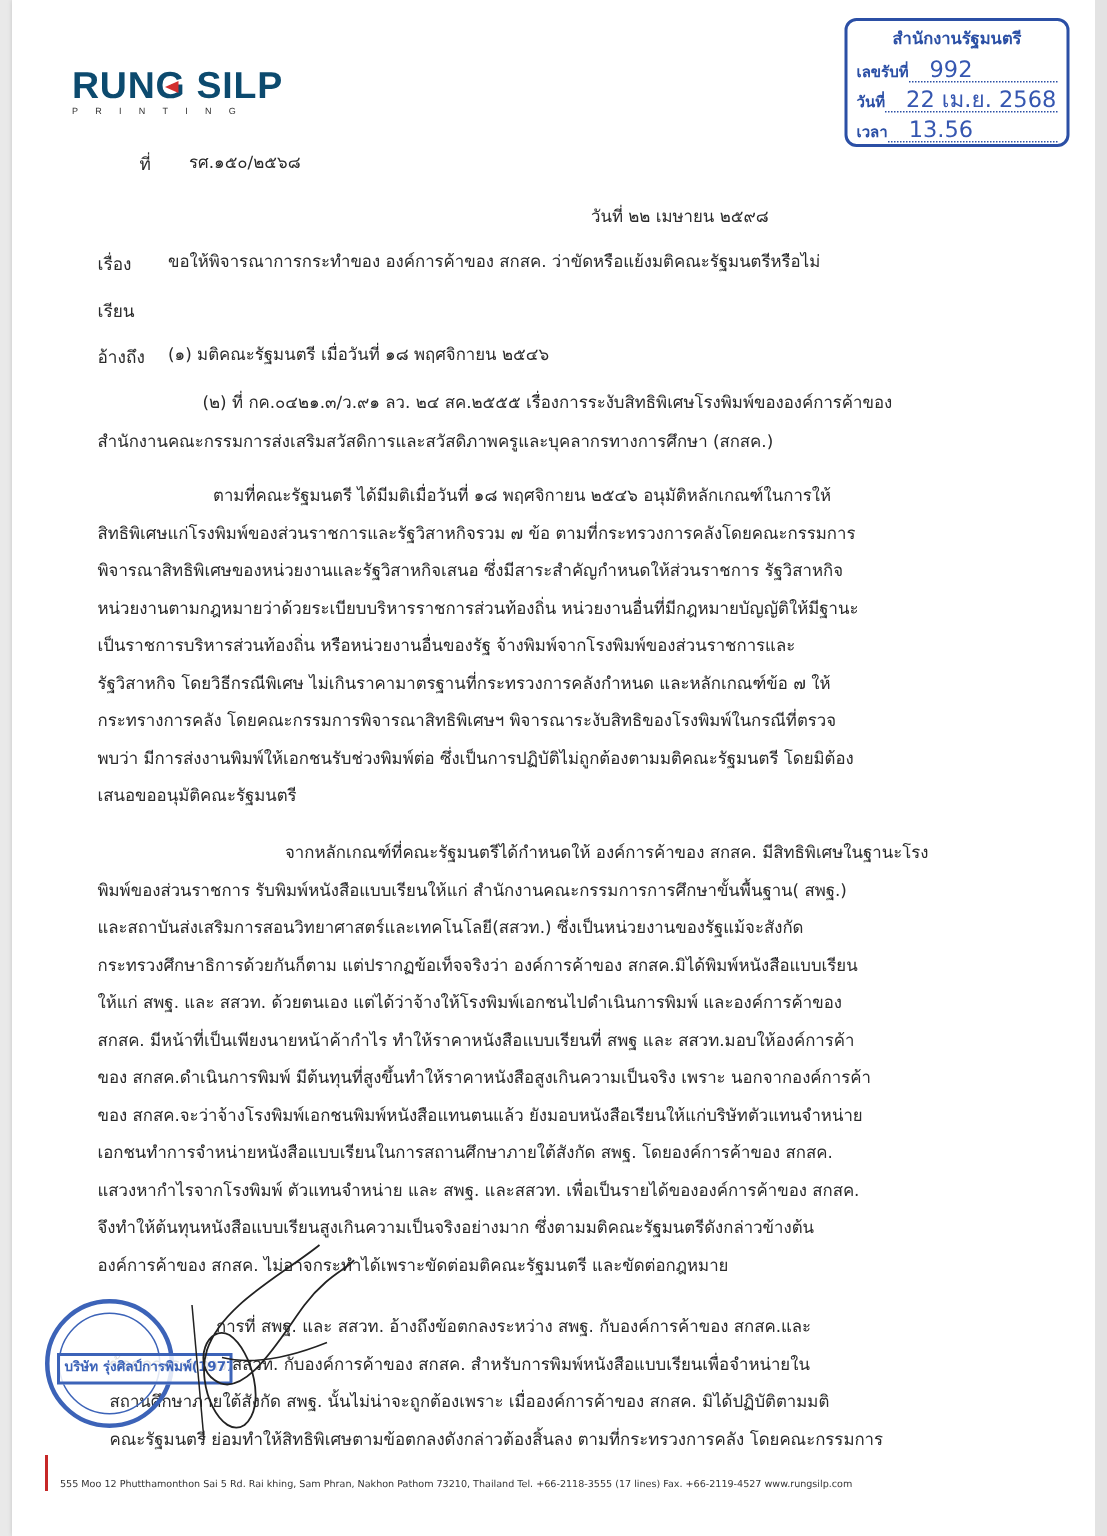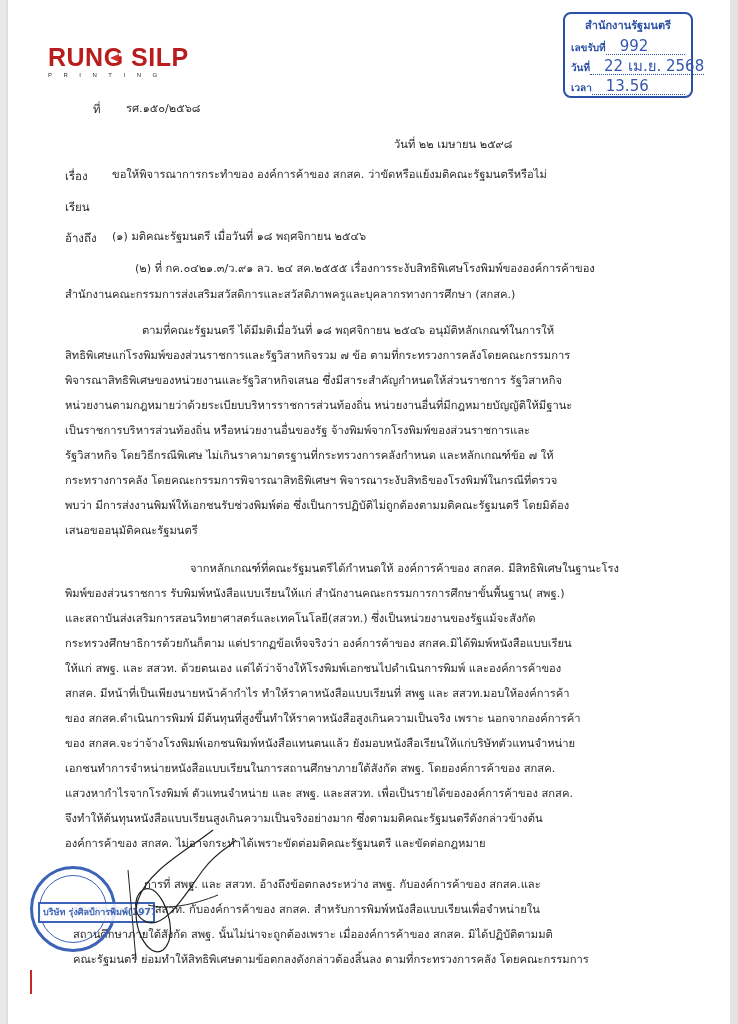--- a/index.html
+++ b/index.html
@@ -26,21 +26,21 @@
     .logo {
       position: absolute;
       left: 40px;
       top: 44px;
       width: 120px;
     }
     .logo-main {
       font-family: "Liberation Sans", sans-serif;
       font-weight: bold;
       font-size: 25px;
-      color: #b91c1c;
+      color: #0c4a6e;
       letter-spacing: 0.5px;
       line-height: 26px;
       white-space: nowrap;
       position: relative;
       text-align: center;
     }
     .logo-main .flag {
       display: inline-block;
       width: 0; height: 0;
       border-top: 4px solid transparent;
@@ -55,21 +55,21 @@
       font-size: 6px;
       color: #333;
       letter-spacing: 11.5px;
       margin-top: 2px;
       white-space: nowrap;
     }
     .stamp {
       position: absolute;
       left: 555px;
       top: 12px;
-      width: 130px;
+      width: 150px;
       height: 86px;
       border: 2px solid #2b4fa5;
       border-radius: 8px;
       color: #2b4fa5;
       box-sizing: border-box;
       padding: 2px 6px;
       font-size: 10px;
     }
     .stamp-title {
       text-align: center;
@@ -273,15 +273,16 @@
   <div class="co-stamp"></div>
   <div class="co-stamp-band">บริษัท รุ่งศิลป์การพิมพ์(1977) จำกัด</div>
 
   <svg class="signature" viewBox="0 0 130 160">
     <path d="M105 20 C 80 40, 40 60, 30 90 C 22 115, 40 150, 55 140 C 70 128, 60 90, 45 80 C 30 72, 20 100, 35 110 C 55 125, 80 80, 95 60 C 110 40, 125 35, 128 30" fill="none" stroke="#222" stroke-width="1.2"></path>
     <path d="M20 60 L 28 150" fill="none" stroke="#222" stroke-width="1"></path>
     <path d="M40 95 C 60 100, 85 95, 110 85" fill="none" stroke="#222" stroke-width="1"></path>
   </svg>
 
   <div class="footer-bar"></div>
+  <div class="footer-addr">555 Moo 12 Phutthamonthon Sai 5 Rd. Rai khing, Sam Phran, Nakhon Pathom 73210, Thailand Tel. +66-2118-3555 (17 lines) Fax. +66-2119-4527 www.rungsilp.com</div>
 </div>
 
 <div class="scan-edge"></div>
 
 </body></html>

